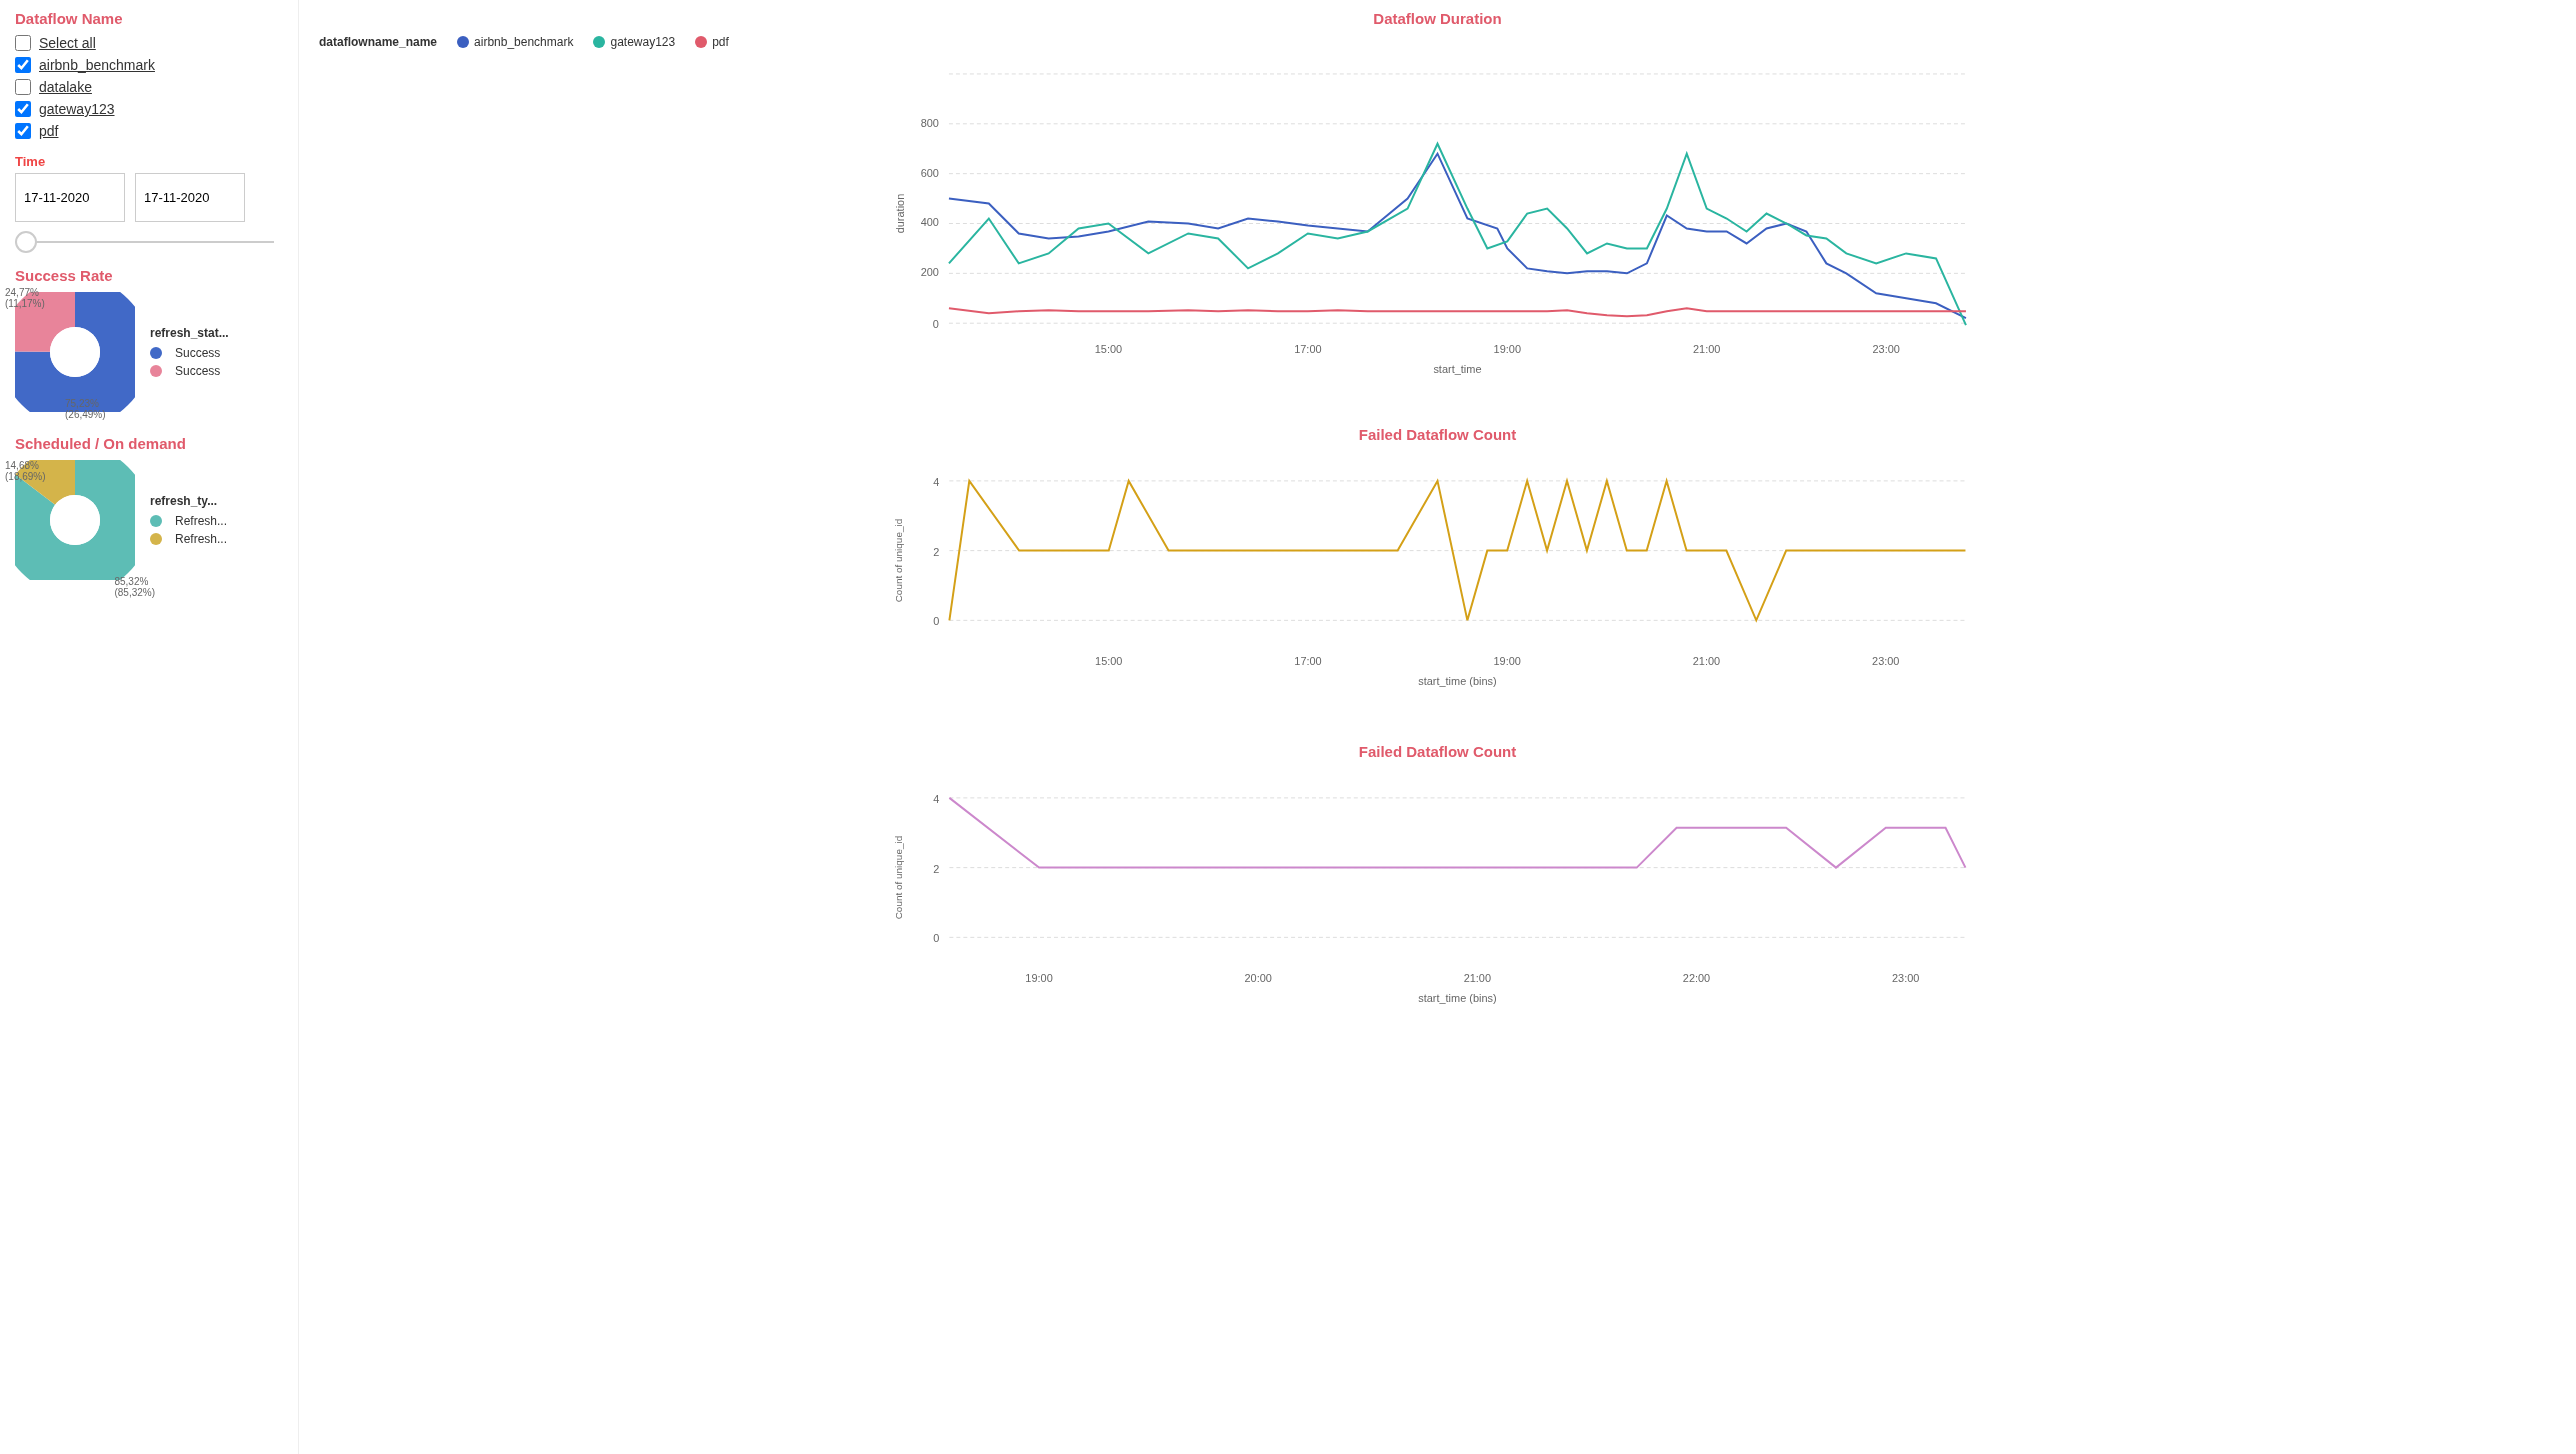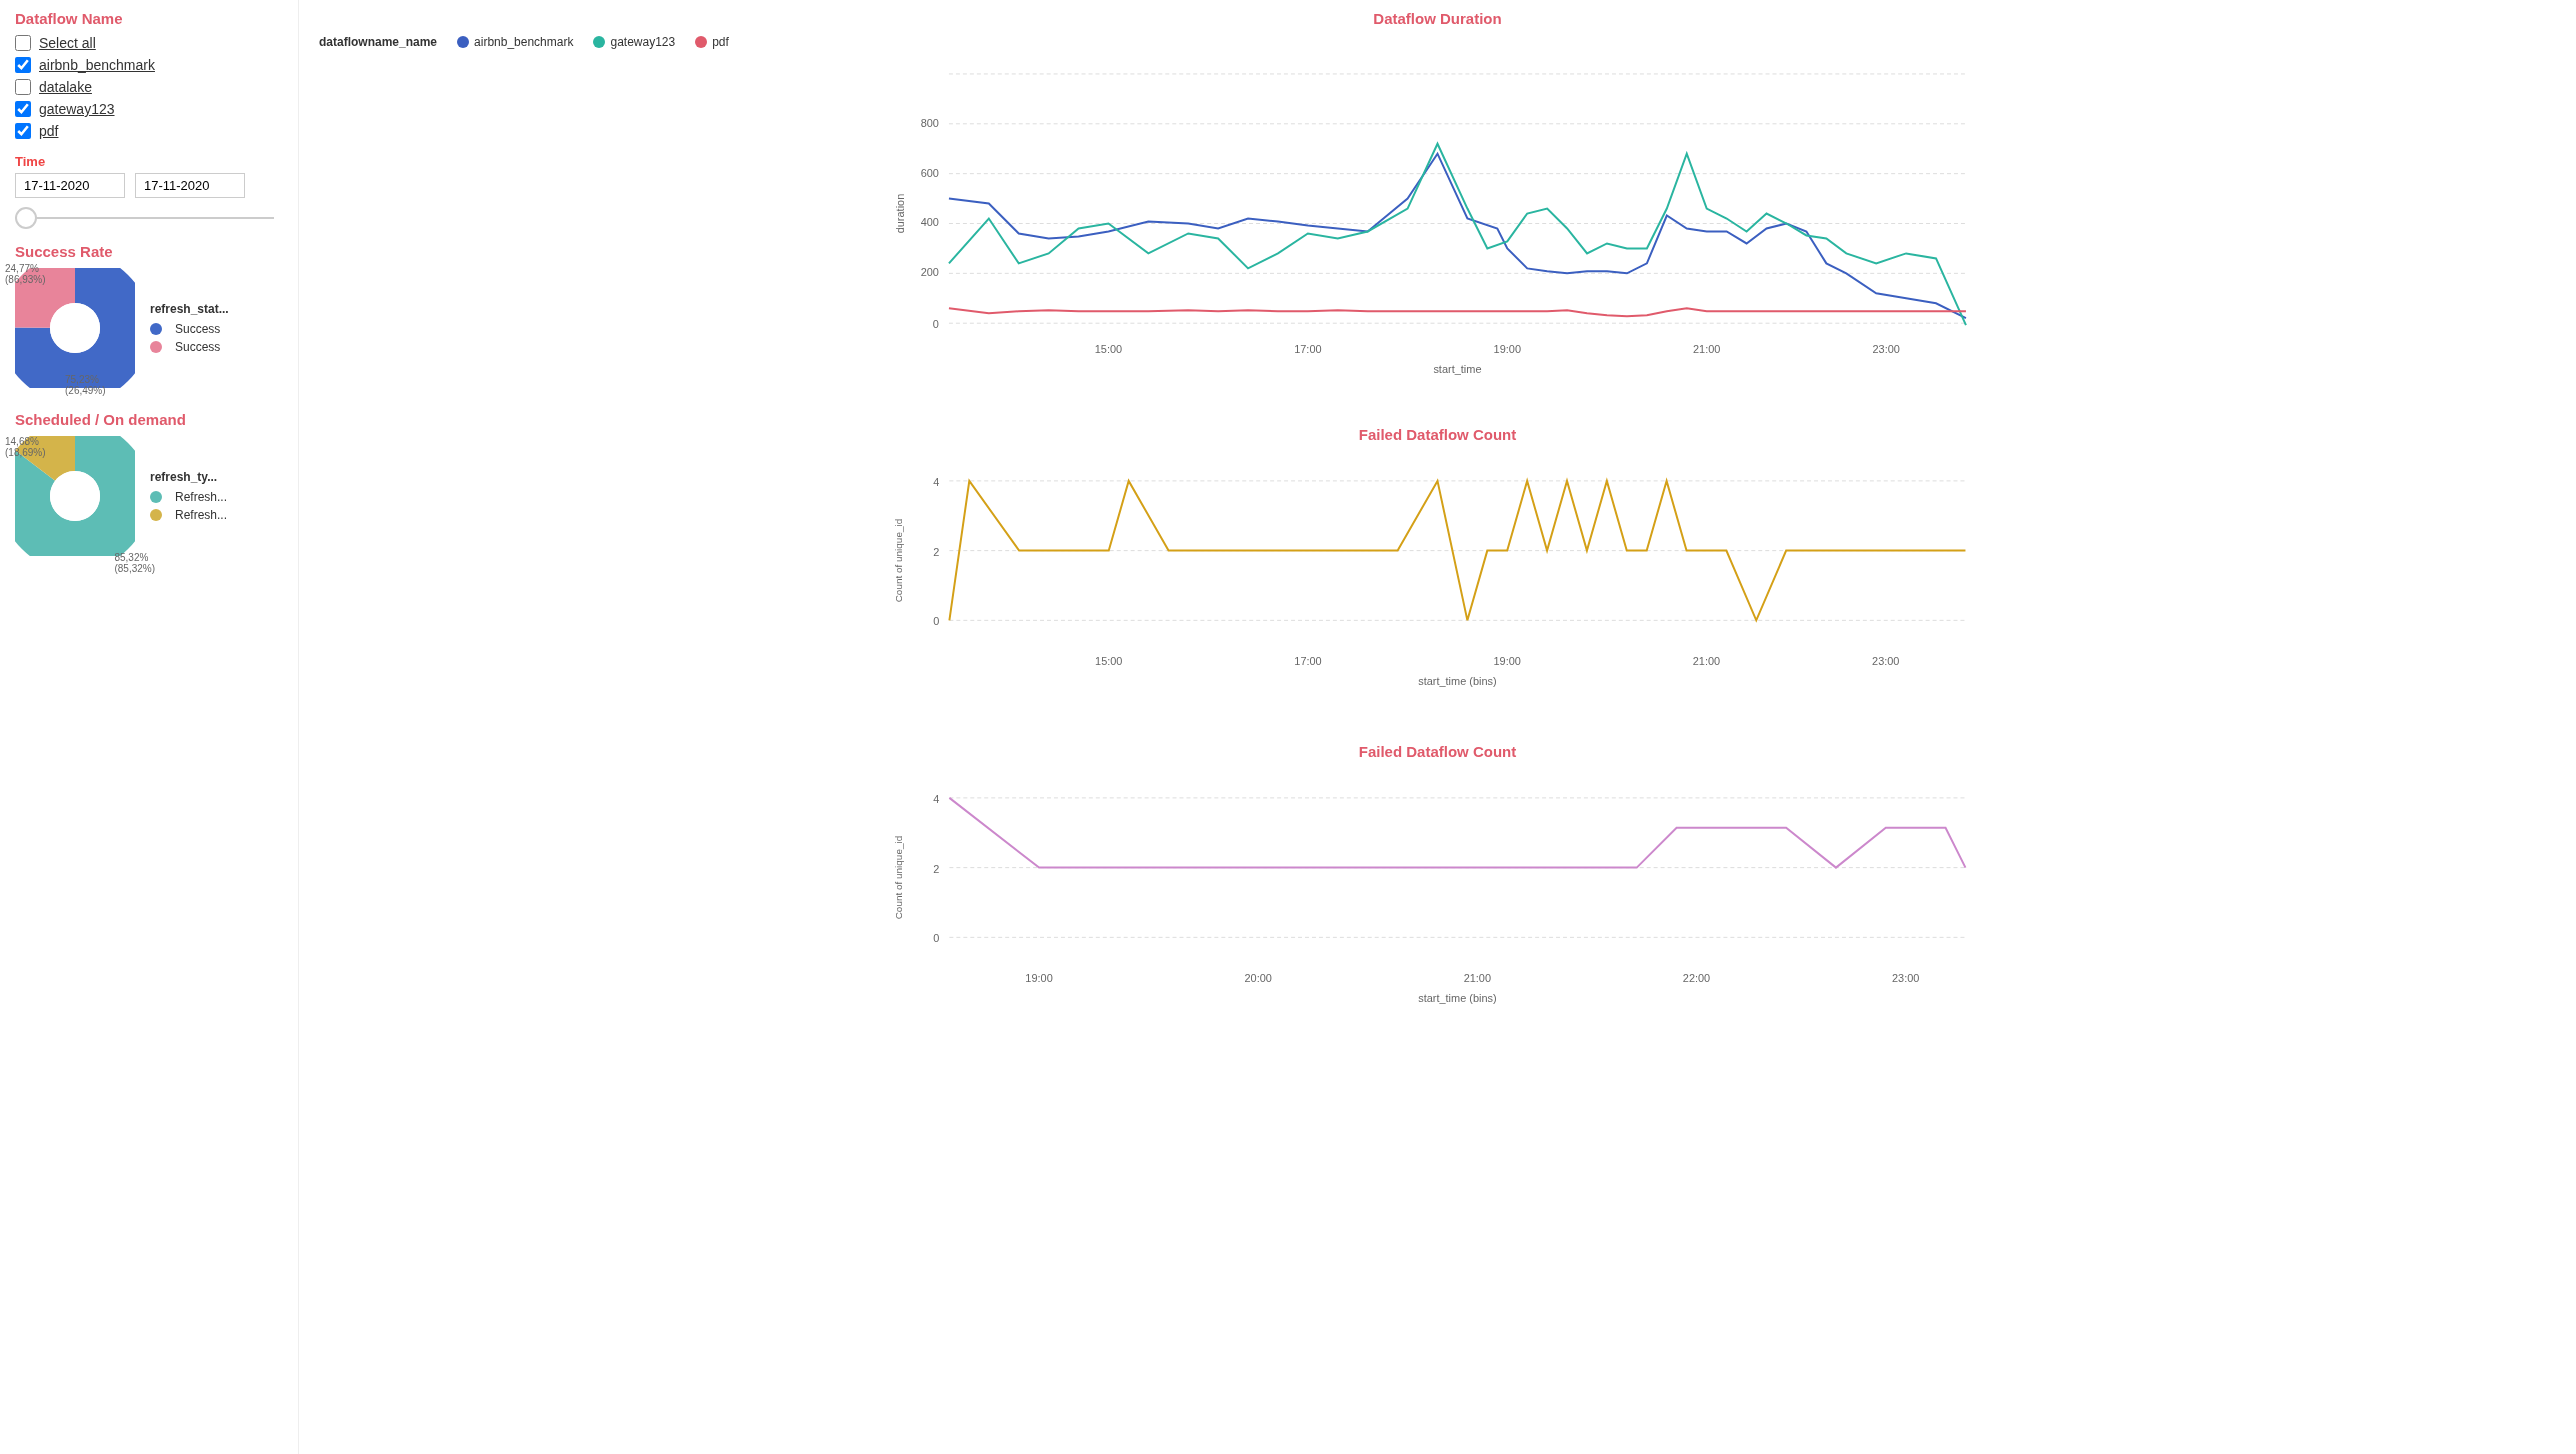--- a/index.html
+++ b/index.html
@@ -10,21 +10,21 @@
 
     .section-title { color: #e05a6b; font-size: 15px; font-weight: bold; margin-bottom: 8px; }
     .section-subtitle { color: #ef4444; font-size: 13px; font-weight: bold; margin-bottom: 4px; }
 
     
     .dataflow-list { margin-bottom: 15px; }
     .checkbox-item { display: flex; align-items: center; gap: 8px; margin-bottom: 6px; font-size: 14px; text-decoration: underline; }
     .checkbox-item input[type=checkbox] { width: 16px; height: 16px; }
     .time-section { margin-bottom: 15px; }
     .date-inputs { display: flex; gap: 10px; margin-bottom: 10px; }
-    .date-input { border: 1px solid #ccc; padding: 4px 8px; font-size: 13px; width: 110px; }
+    .date-input { border: 1px solid #ccc; padding: 16px 8px; font-size: 13px; width: 110px; }
     .slider-container { position: relative; width: 259px; height: 20px; }
     .slider-track { width: 100%; height: 2px; background: #ccc; position: absolute; top: 9px; }
     .slider-thumb { width: 22px; height: 22px; border-radius: 50%; border: 2px solid #ccc; background: #fff; position: absolute; top: -1px; left: 0; }
 
     
     .chart-section { margin-bottom: 20px; }
     .pie-container { display: flex; align-items: center; gap: 15px; margin-top: 8px; }
     .pie-labels { font-size: 12px; }
     .pie-label-item { display: flex; align-items: center; gap: 13px; margin-bottom: 4px; }
     .legend-dot { width: 12px; height: 12px; border-radius: 50%; }
@@ -81,21 +81,21 @@
       <div class="slider-container">
         <div class="slider-track"></div>
         <div class="slider-thumb"></div>
       </div>
     </div>
 
     <div class="chart-section">
       <div class="section-title">Success Rate</div>
       <div class="pie-container">
         <div style="position:relative;">
-          <div style="font-size:10px;color:#666;position:absolute;top:-5px;left:-10px;">24,77%<br><span>(86,93%)</span></div>
+          <div style="font-size:10px;color:#666;position:absolute;top:-5px;left:-10px;">24,77%<br><span>(11,17%)</span></div>
           <svg width="120" height="120" viewBox="0 0 120 120">
 
             <circle cx="60" cy="60" r="50" fill="none" stroke="#4169c7" stroke-width="50" stroke-dasharray="235.62 78.54" stroke-dashoffset="0" transform="rotate(-90 60 60)"></circle>
             <circle cx="60" cy="60" r="50" fill="none" stroke="#e8849a" stroke-width="50" stroke-dasharray="78.54 235.62" stroke-dashoffset="-235.62" transform="rotate(-90 60 60)"></circle>
             <circle cx="60" cy="60" r="25" fill="white"></circle>
           </svg>
           <div style="font-size:10px;color:#666;position:absolute;bottom:-5px;left:50px;">75,23%<br><span>(26,49%)</span></div>
         </div>
         <div class="pie-labels">
           <div style="font-size:12px;font-weight:bold;margin-bottom:6px;">refresh_stat...</div>

